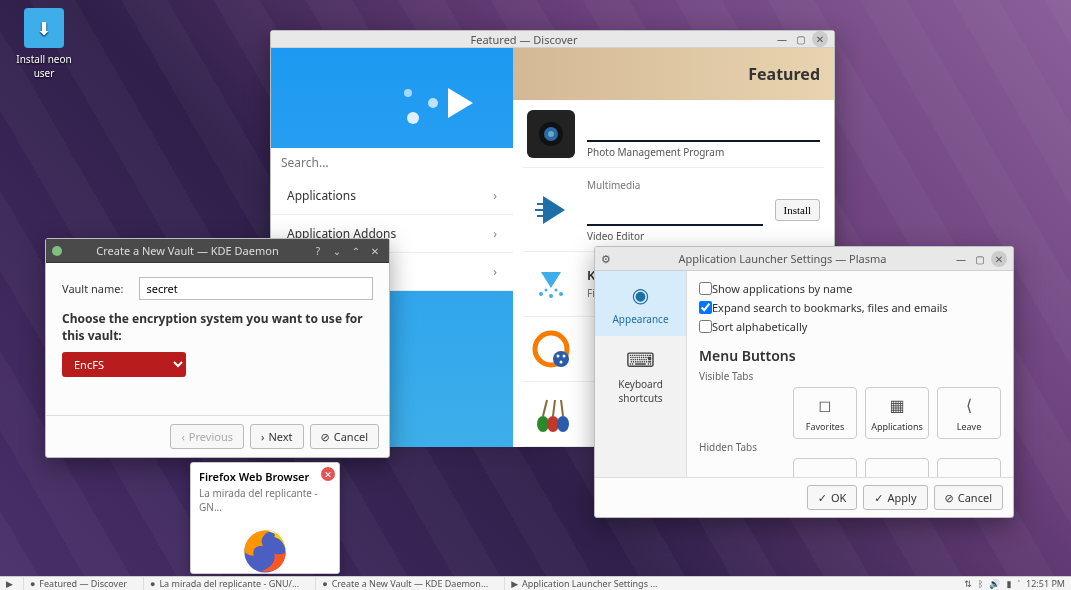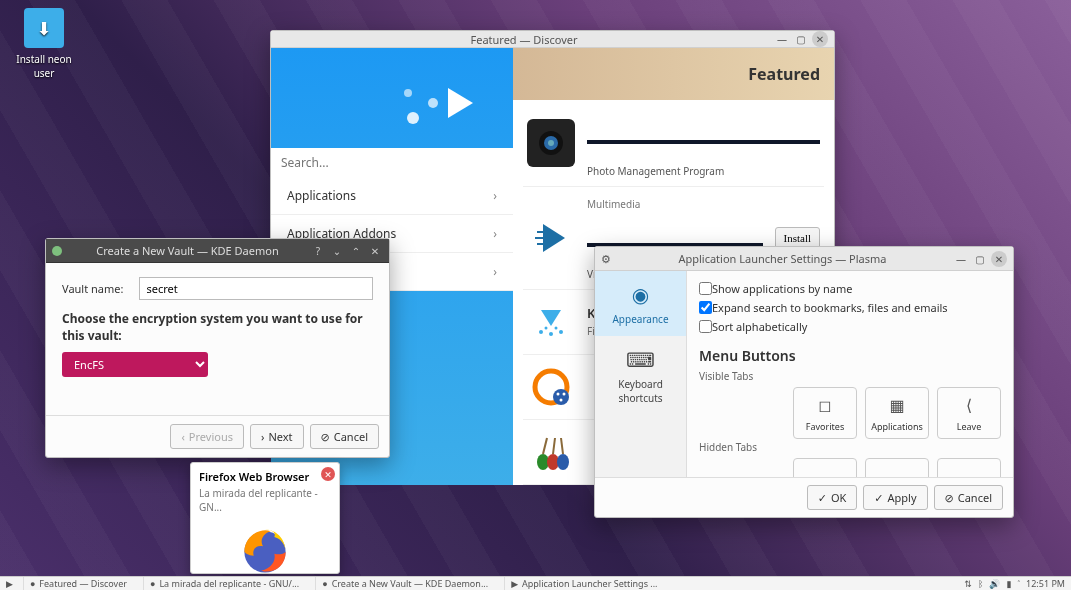--- a/index.html
+++ b/index.html
@@ -30,33 +30,33 @@
 #discover .cat .chev{color:#888;}
 #discover .body{flex:1;display:flex;}
 #discover .main{flex:1;background:#fff;overflow:hidden;}
 #discover .featured-banner{height:52px;background:linear-gradient(90deg,#d4b896,#e8d4b0);display:flex;align-items:center;justify-content:flex-end;padding:0 14px;font-weight:bold;font-size:16px;color:#333;}
 #discover .applist{padding:0 10px;}
 #discover .approw{display:flex;align-items:center;padding:8px 4px;border-bottom:1px solid #eee;gap:12px;}
 #discover .appicon{width:48px;height:48px;border-radius:6px;display:flex;align-items:center;justify-content:center;font-size:26px;}
 #discover .appinfo{flex:1;}
 #discover .appname{font-weight:600;font-size:13px;}
 #discover .appcat{font-size:10px;color:#777;margin:2px 0;}
-#discover .appdesc{font-size:10px;color:#555;border-top:4px solid #0f172a;padding-top:20px;margin-top:32px;}
+#discover .appdesc{font-size:10px;color:#555;border-top:2px solid #0f172a;padding-top:3px;margin-top:32px;}
 #discover .installbtn{border:1px solid #bbb;background:#f5f5f5;padding:4px 8px;border-radius:3px;font-size:11px;cursor:pointer;font-family:Liberation Serif, serif;}
 
 #vault{top:238px;left:45px;width:345px;height:220px;}
 #vault .titlebar{background:#4a4a4a;color:#ddd;border-bottom:1px solid #333;}
 #vault .titlebar .dot{width:10px;height:10px;border-radius:5px;background:#7ec07e;margin-right:6px;}
 #vault .titlebar .tbtn{color:#ccc;}
 #vault .content{padding:14px 16px;flex:1;}
 #vault .row{display:flex;align-items:center;margin-bottom:10px;gap:16px;}
 #vault .row label{font-size:11px;}
 #vault .row input[type=text]{flex:1;border:1px solid #bbb;padding:3px 6px;font-size:11px;}
 #vault .prompt{font-size:12px;margin:8px 0;font-weight:bold;}
-#vault select{width:146px;background:#be185d;color:#fff;border:none;padding:4px 8px;font-size:11px;border-radius:3px;}
+#vault select{width:124px;background:#b91c1c;color:#fff;border:none;padding:4px 8px;font-size:11px;border-radius:3px;}
 #vault .footer{border-top:1px solid #ddd;padding:8px 10px;display:flex;justify-content:flex-end;gap:6px;}
 .kbtn{border:1px solid #bbb;background:#f7f7f7;padding:4px 10px;border-radius:3px;font-size:11px;display:inline-flex;align-items:center;gap:4px;cursor:pointer;}
 .kbtn.disabled{color:#aaa;cursor:default;}
 
 #fxcard{position:absolute;top:462px;left:190px;width:150px;height:112px;background:#fff;border:1px solid #ccc;border-radius:3px;box-shadow:0 4px 12px rgba(0,0,0,.3);padding:6px 8px;}
 #fxcard .fxclose{position:absolute;top:4px;right:4px;width:14px;height:14px;background:#e05555;border-radius:7px;color:#fff;font-size:9px;display:flex;align-items:center;justify-content:center;cursor:pointer;}
 #fxcard .fxname{font-size:11px;font-weight:600;}
 #fxcard .fxsub{font-size:10px;color:#777;margin-top:2px;}
 #fxcard .fxicon{width:60px;height:60px;margin:6px auto 0;display:block;}
 

